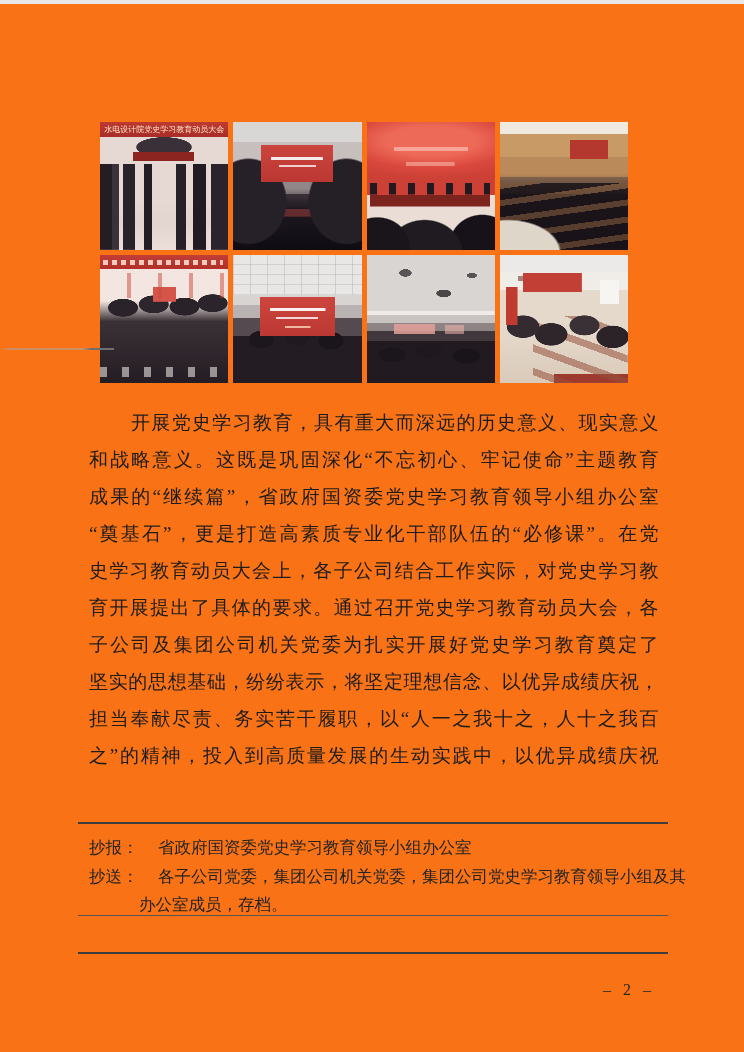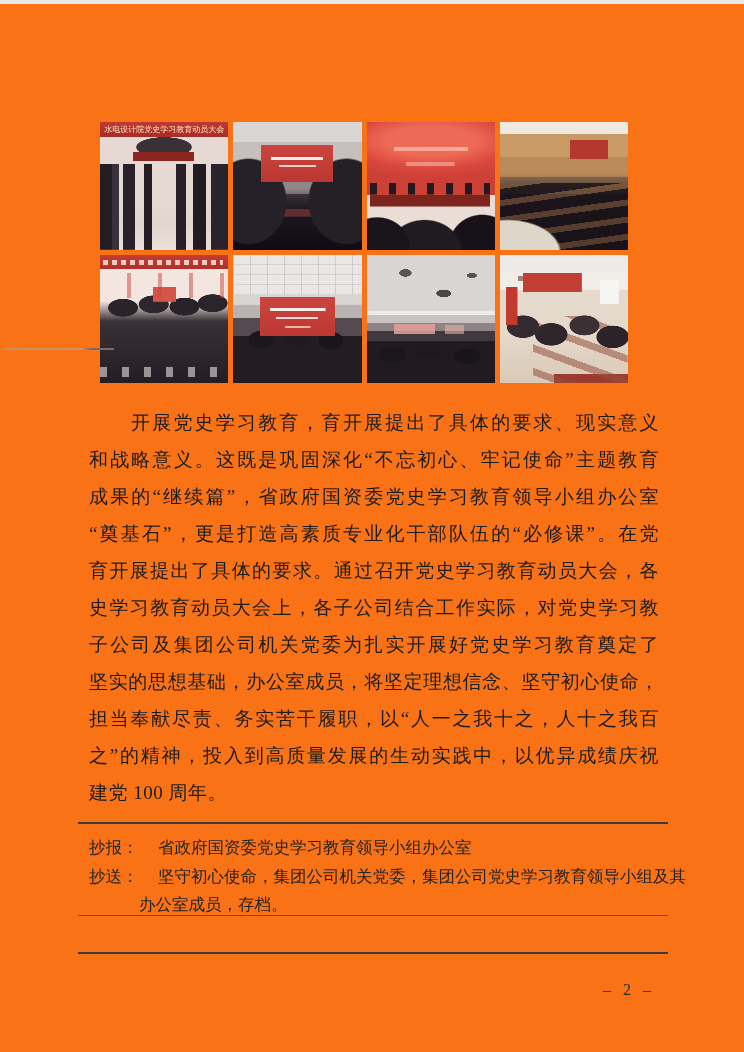--- a/index.html
+++ b/index.html
@@ -215,42 +215,41 @@
       <div class="p5-scene"></div>
     </div>
     <div class="photo p6">
       <div class="p6-screen"></div>
     </div>
     <div class="photo p7"></div>
     <div class="photo p8"></div>
   </div>
 
   <div class="body-text">
-    <div class="pline indent">开展党史学习教育，育开展提出了具体的要求、现实意义</div>
+    <div class="pline indent">开展党史学习教育，具有重大而深远的历史意义、现实意义</div>
     <div class="pline">和战略意义。这既是巩固深化“不忘初心、牢记使命”主题教育</div>
     <div class="pline">成果的“继续篇”，省政府国资委党史学习教育领导小组办公室</div>
     <div class="pline">“奠基石”，更是打造高素质专业化干部队伍的“必修课”。在党</div>
+    <div class="pline">史学习教育动员大会上，各子公司结合工作实际，对党史学习教</div>
     <div class="pline">育开展提出了具体的要求。通过召开党史学习教育动员大会，各</div>
-    <div class="pline">史学习教育动员大会上，各子公司结合工作实际，对党史学习教</div>
     <div class="pline">子公司及集团公司机关党委为扎实开展好党史学习教育奠定了</div>
-    <div class="pline">坚实的思想基础，办公室成员，将坚定理想信念、坚守初心使命，</div>
+    <div class="pline">坚实的思想基础，纷纷表示，将坚定理想信念、以优异成绩庆祝，</div>
     <div class="pline">担当奉献尽责、务实苦干履职，以“人一之我十之，人十之我百</div>
     <div class="pline">之”的精神，投入到高质量发展的生动实践中，以优异成绩庆祝</div>
-    <div class="pline last">建党 100 周年。</div>
   </div>
 
   <div class="rule rule-top"></div>
 
   <div class="f-row f-row-1">
     <span class="f-label">抄报：</span>
     <span class="f-value">省政府国资委党史学习教育领导小组办公室</span>
   </div>
   <div class="f-row f-row-2">
     <span class="f-label">抄送：</span>
-    <span class="f-value">坚守初心使命，集团公司机关党委，集团公司党史学习教育领导小组及其</span>
+    <span class="f-value">各子公司党委，集团公司机关党委，集团公司党史学习教育领导小组及其</span>
   </div>
   <div class="f-row f-row-3">
     <span class="f-value">办公室成员，存档。</span>
   </div>
 
   <div class="rule rule-mid"></div>
 
   <div class="issuer-row">
   </div>
 

